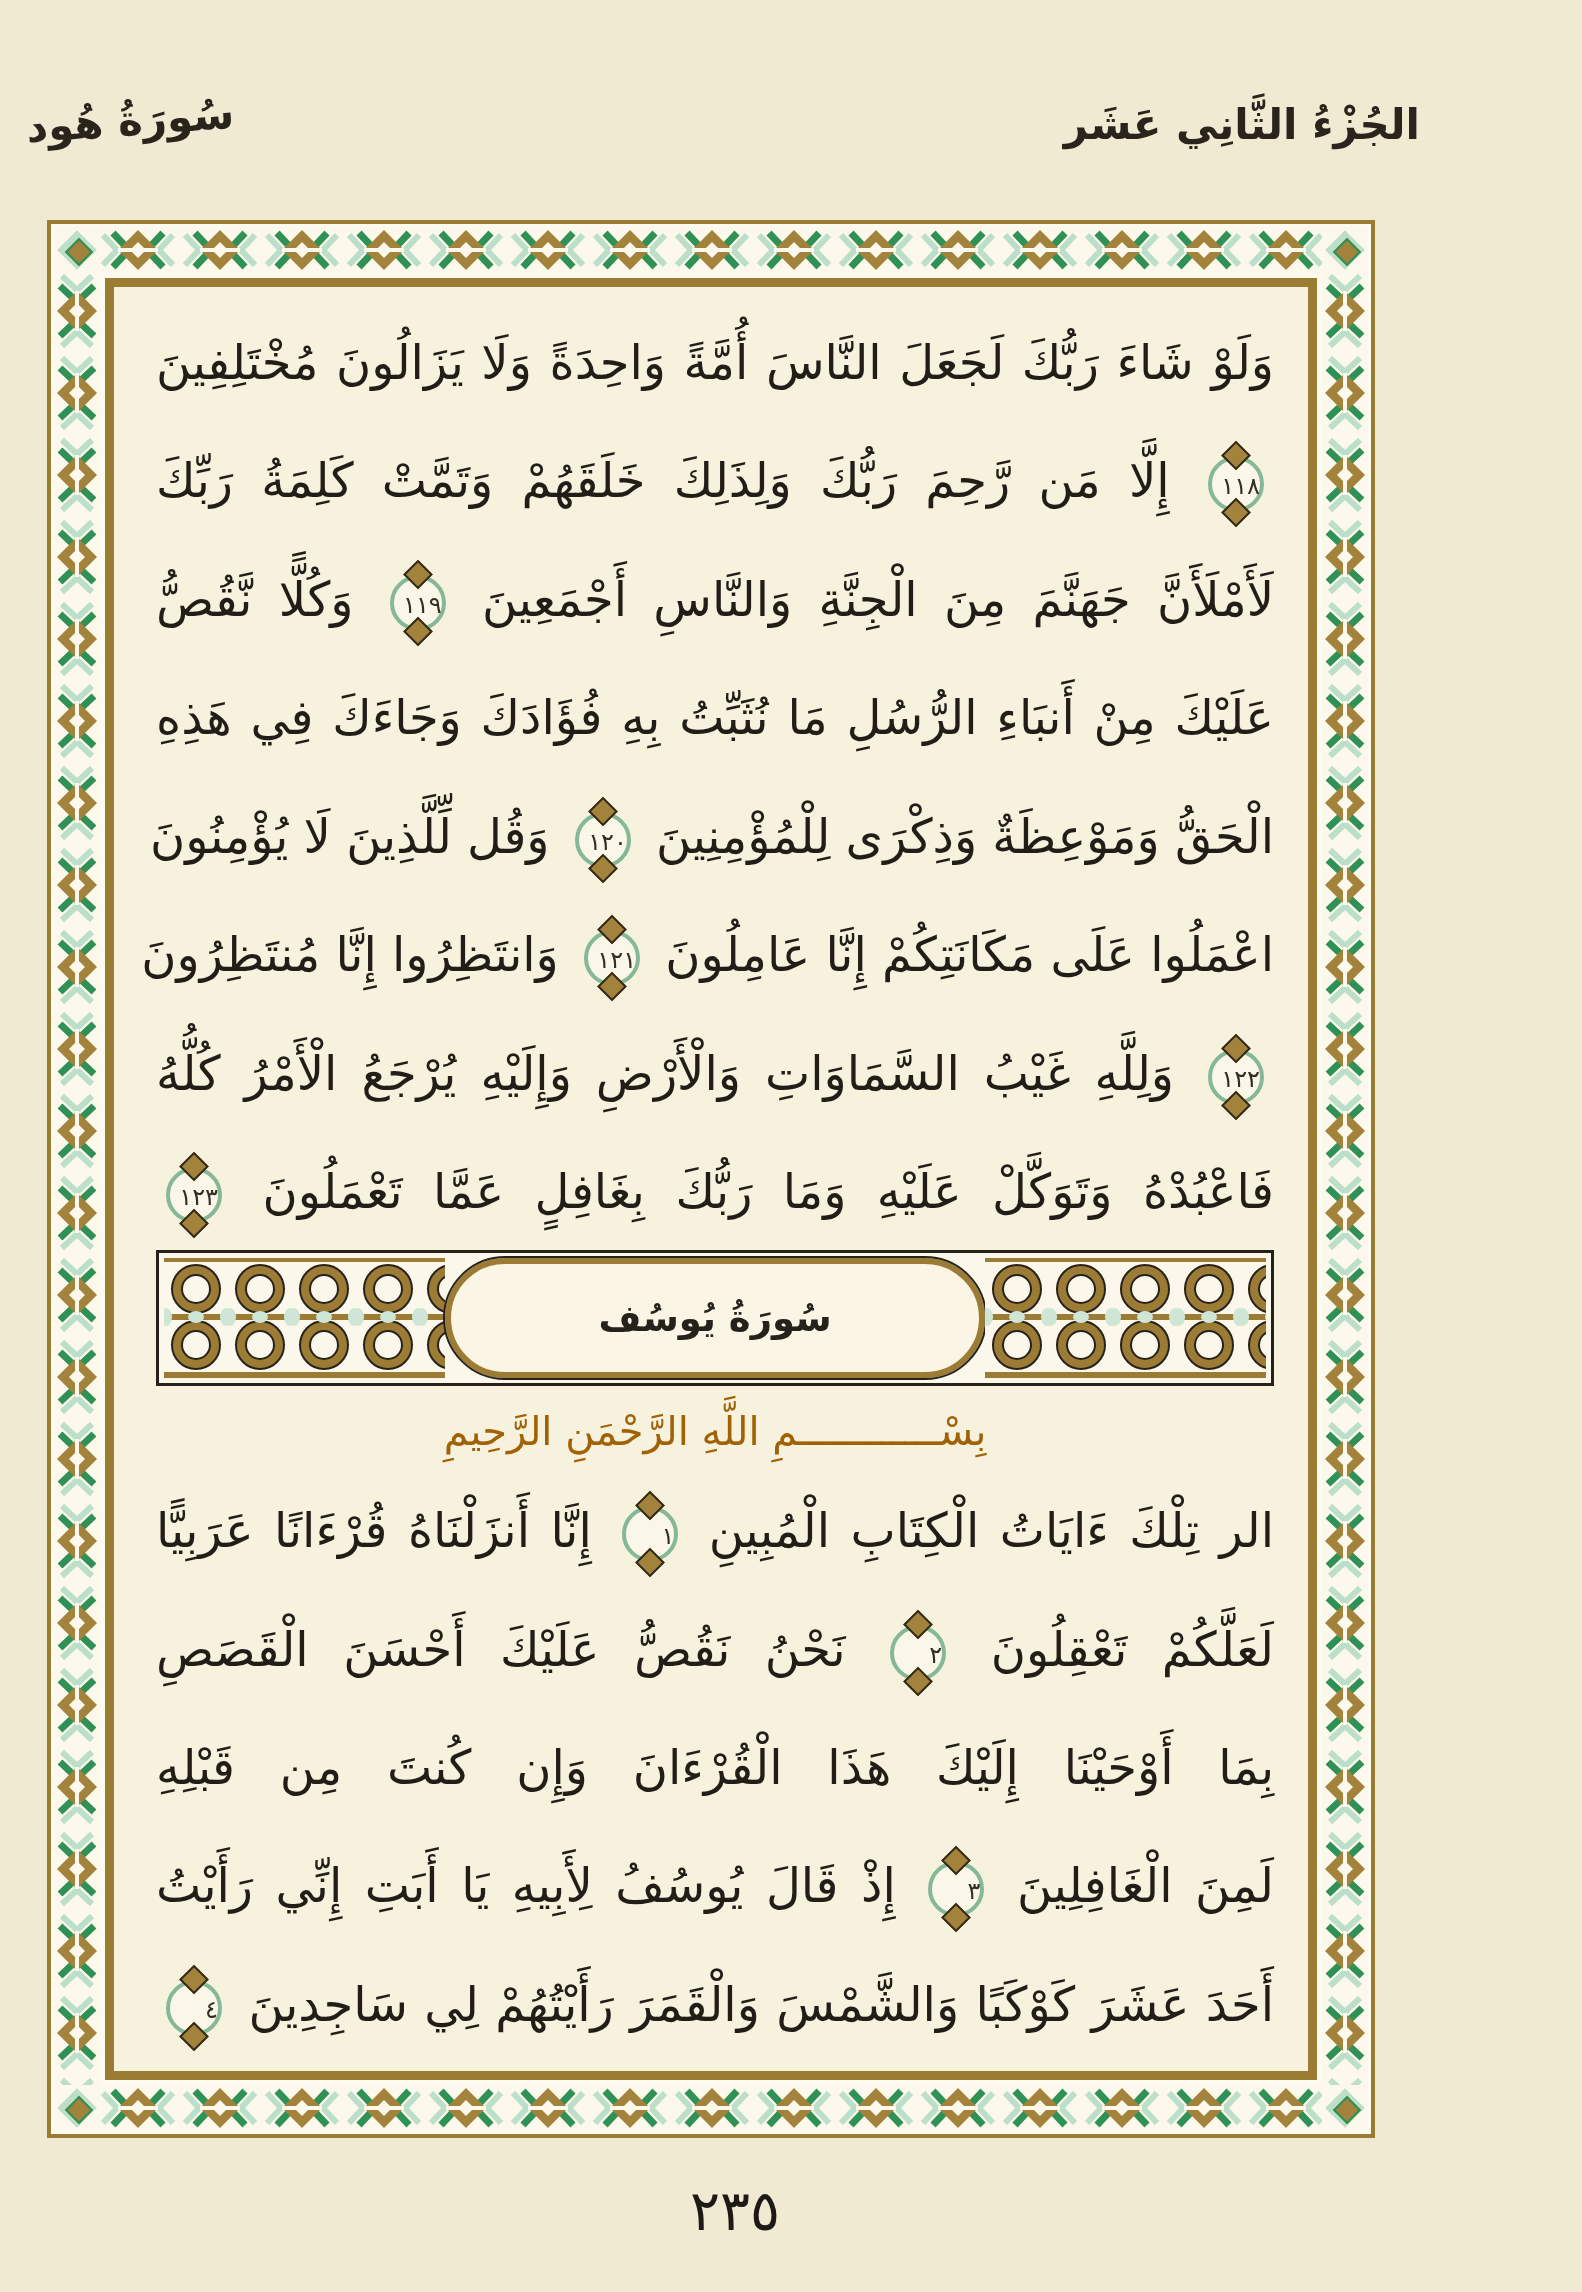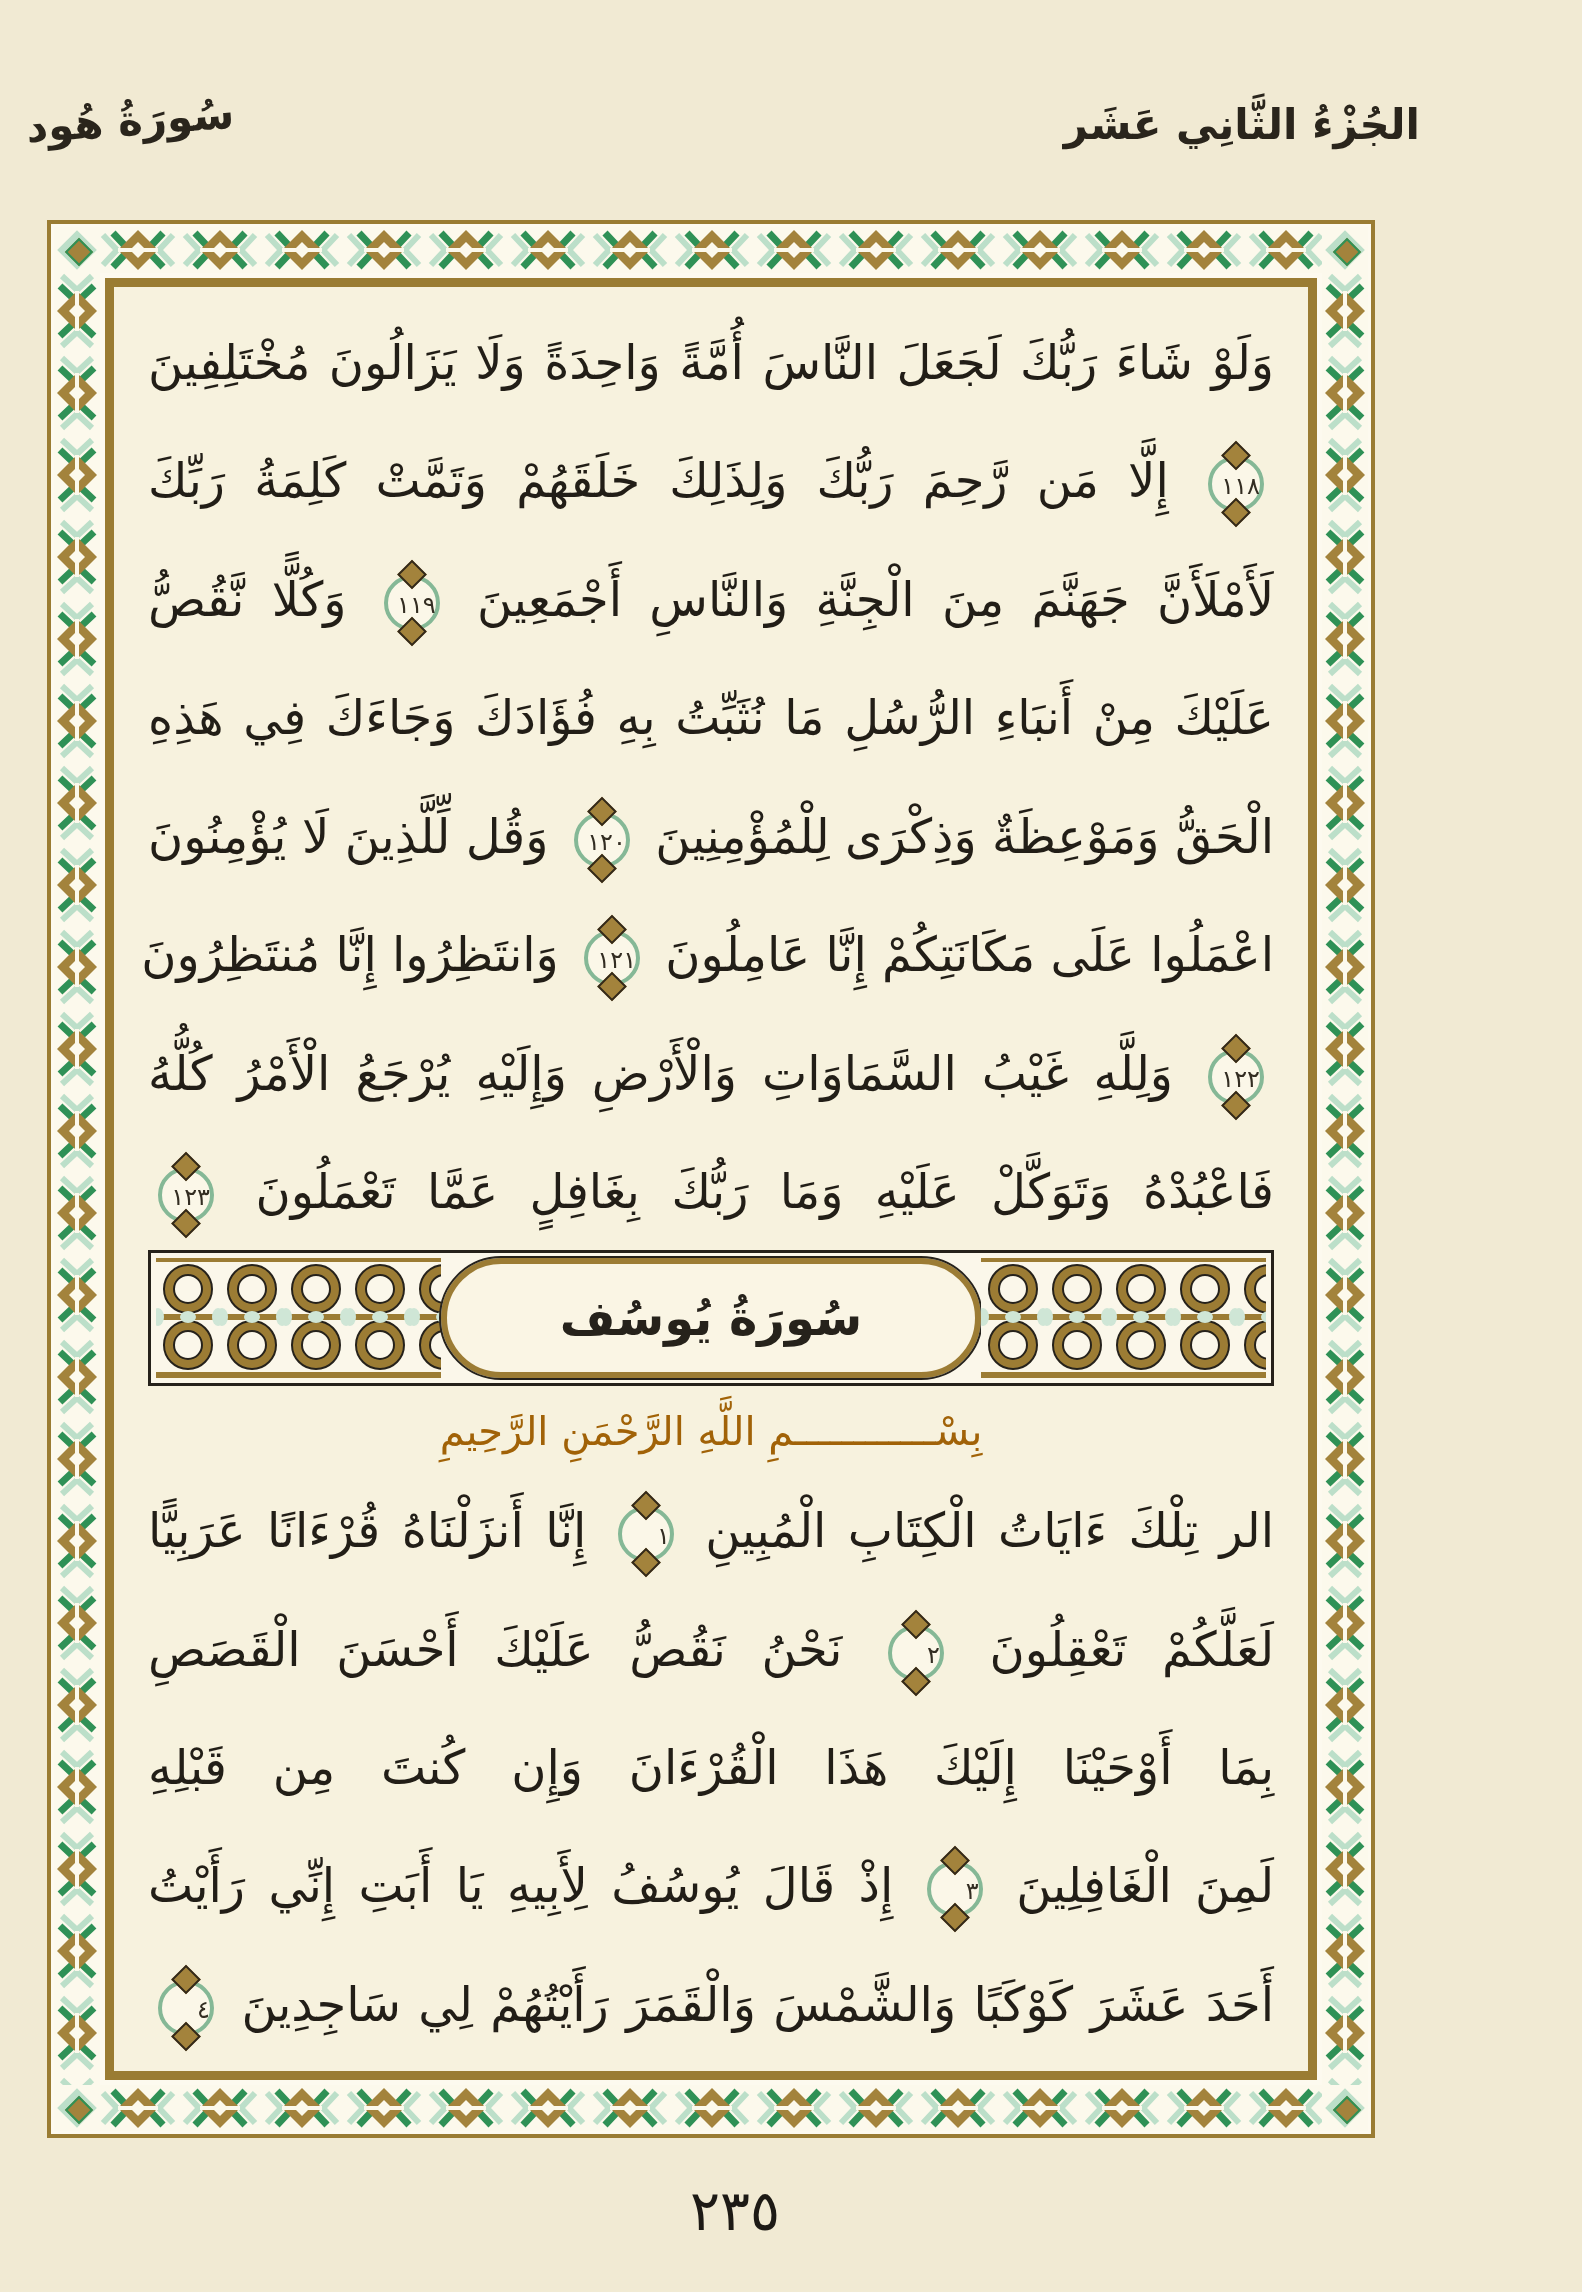--- a/index.html
+++ b/index.html
@@ -45,20 +45,21 @@
   .corner::after {
     content:""; position:absolute; left:15px; top:15px; width:16px; height:16px;
     background:#a3833c; border:2px solid #2f9156; transform:rotate(45deg);
   }
 
   .inner {
     position:absolute;
     left:54px; top:54px; right:54px; bottom:54px;
     border:9px solid #9a7c33;
     background:#f7f2de;
+    padding-left:8px;
   }
   .content {
     height:100%;
     display:flex; flex-direction:column; justify-content:space-between;
     padding:16px 34px 8px 34px;
   }
   .lines { display:contents; }
 
   .quran-line {
     direction:rtl;
@@ -102,21 +103,21 @@
   }
   .banner .orn { flex:1 1 0; height:100%; }
   .cartouche {
     width:540px; height:100%;
     border:6px solid #9c7c34;
     outline:2px solid #26221b;
     border-radius:60px;
     background:#faf5e4;
     display:flex; align-items:center; justify-content:center;
     direction:rtl;
-    font-size:48px; font-weight:bold; color:#26221b;
+    font-size:37px; font-weight:bold; color:#26221b;
     flex:0 0 auto;
   }
   .bismillah {
     height:84px; line-height:88px;
     direction:rtl;
     text-align:center;
     font-size:40px;
     color:#a16207;
     white-space:nowrap;
   }

